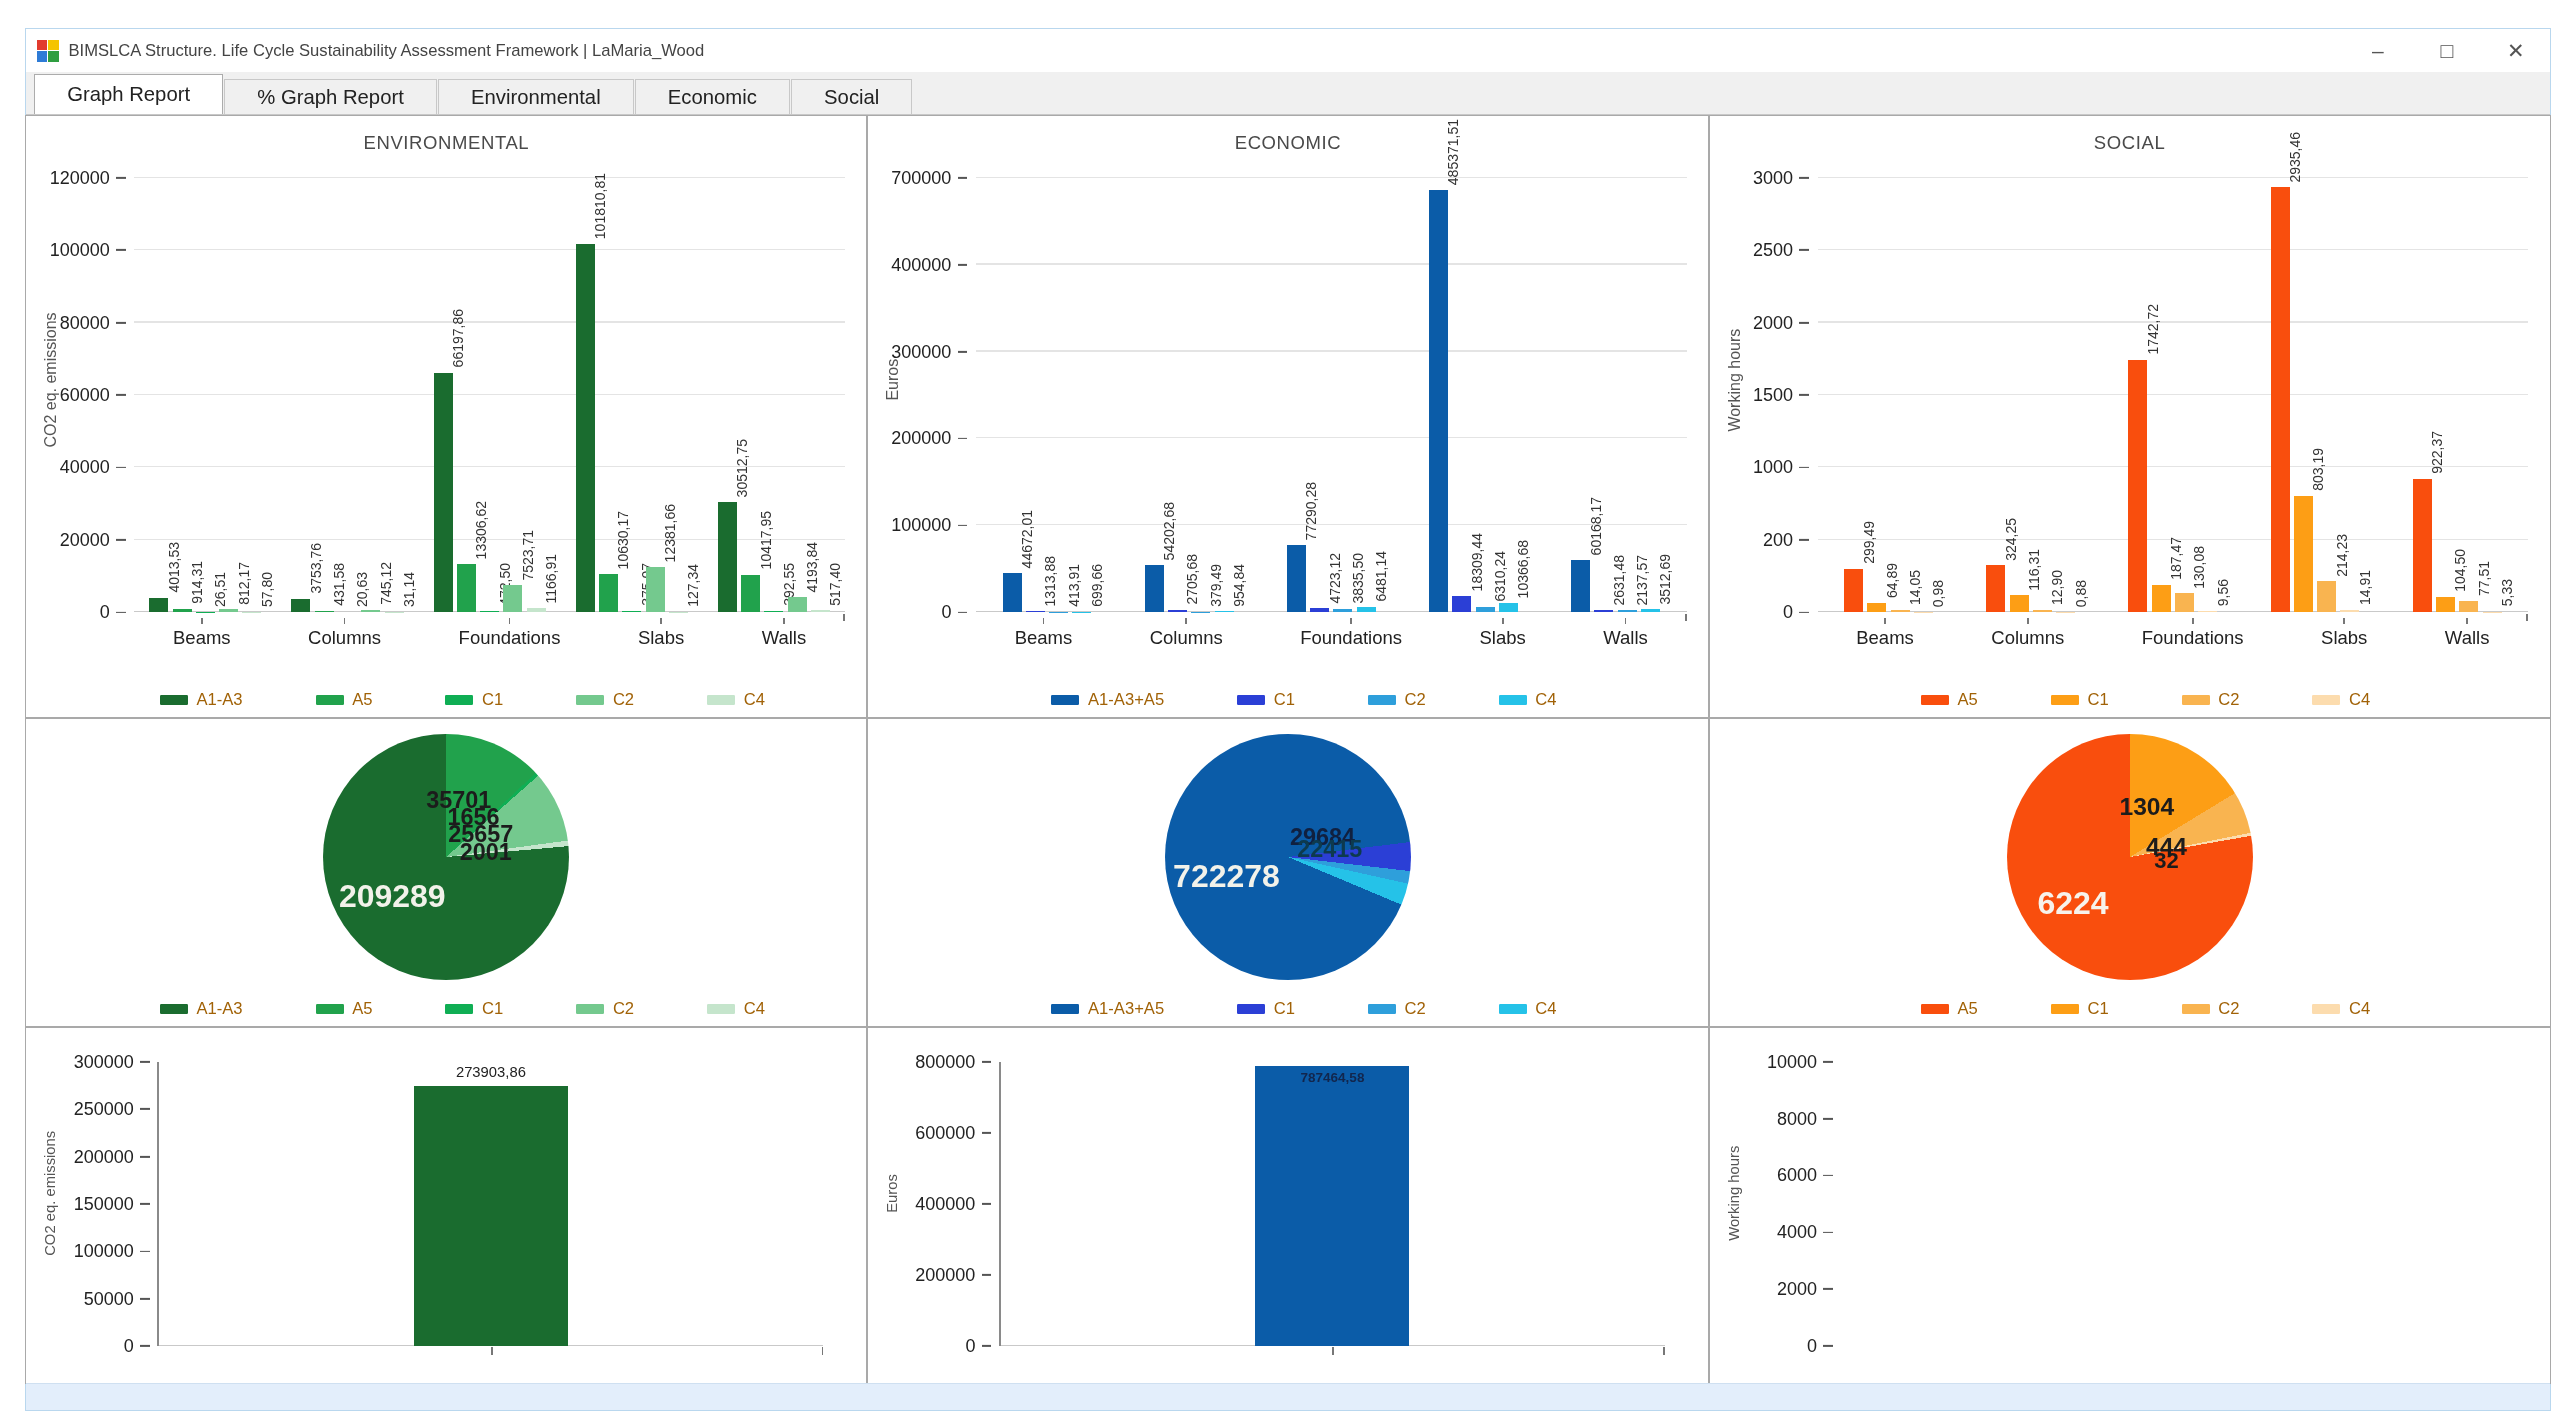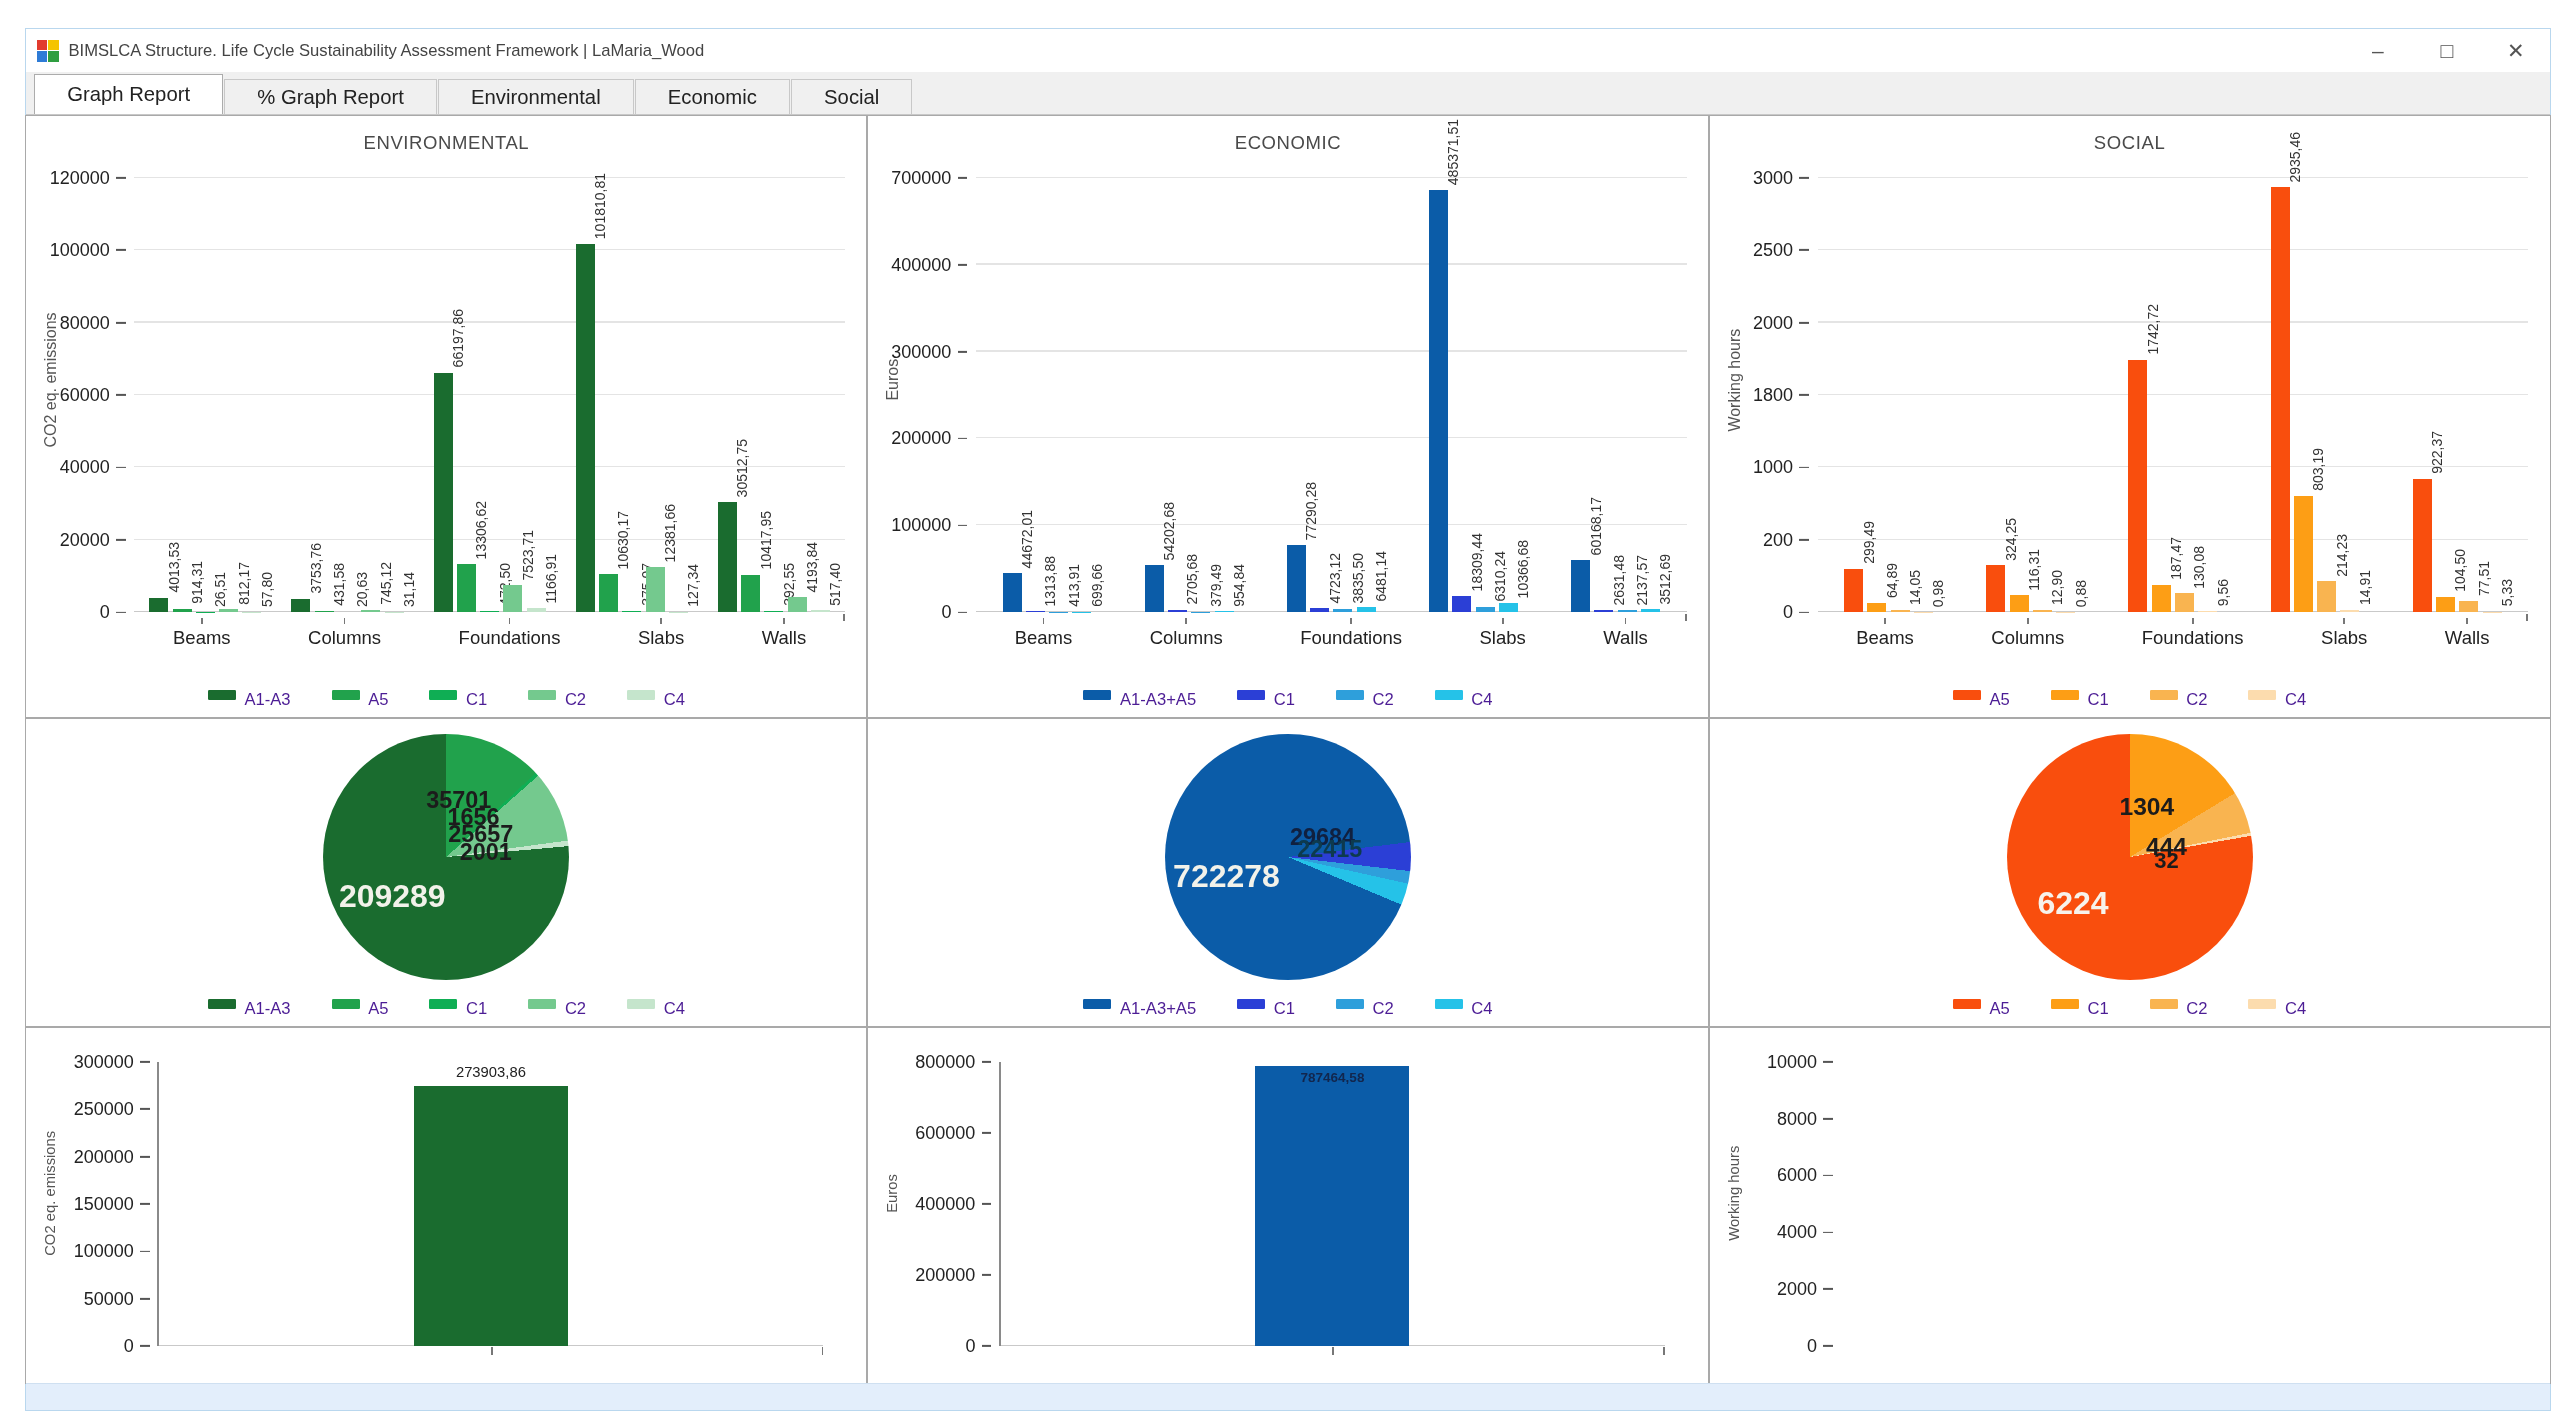--- a/index.html
+++ b/index.html
@@ -43,21 +43,21 @@
   .slot{position:relative;width:19px;height:100%;}
   .bar{position:absolute;left:0;bottom:0;width:100%;}
   .blabel{position:absolute;left:55%;writing-mode:vertical-rl;transform:rotate(180deg) translateX(-50%);
     font-size:14px;color:#333;white-space:nowrap;line-height:1;}
   .cats{position:absolute;display:flex;justify-content:space-around;}
   .cat{display:flex;flex-direction:column;align-items:center;font-size:18.5px;color:#222;}
   .cattick{width:1.8px;height:7.4px;background:#777;margin-bottom:3.7px;}
   .endtick{position:absolute;right:0;bottom:-8.6px;width:1.8px;height:7.4px;background:#777;}
   .centertick{position:absolute;left:50%;bottom:-8.6px;width:1.8px;height:7.4px;background:#777;}
   .legend{position:absolute;left:0;right:0;bottom:7.4px;display:flex;justify-content:center;gap:41px;align-items:center;}
-  .litem{display:flex;align-items:flex-start;gap:8.6px;font-size:16.6px;color:#4c1d95;}
+  .litem{display:flex;align-items:center;gap:8.6px;font-size:16.6px;color:#a16207;margin-left:32px;}
   .lswatch{width:28px;height:9.9px;border-radius:1.2px;display:inline-block;}
   
   .piewrap{position:absolute;left:50%;top:14.8px;transform:translateX(-50%);width:246px;height:246px;}
   .pie{position:absolute;inset:0;border-radius:50%;}
   .pielabel{position:absolute;transform:translate(-50%,-50%);font-weight:700;white-space:nowrap;}
   
   .sbar{position:absolute;left:50%;transform:translateX(-50%);bottom:0;width:154px;}
   .slabel-out{position:absolute;left:50%;transform:translateX(-50%);font-size:14.8px;color:#222;white-space:nowrap;}
   .slabel-in{position:absolute;left:50%;top:3.7px;transform:translateX(-50%);font-size:13.5px;color:#12264d;white-space:nowrap;}
 </style>
@@ -539,21 +539,21 @@
           </div>
           <div class="endtick"></div>
         </div>
         <div class="yaxis" style="left: 0px; width: 102px; top: 62px; bottom: 105px;">
           <div class="ytick" style="bottom: 0%;">0</div>
           <div class="ydash" style="bottom: 0%;"></div>
           <div class="ytick" style="bottom: 16.6667%;">200</div>
           <div class="ydash" style="bottom: 16.6667%;"></div>
           <div class="ytick" style="bottom: 33.3333%;">1000</div>
           <div class="ydash" style="bottom: 33.3333%;"></div>
-          <div class="ytick" style="bottom: 50%;">1800</div>
+          <div class="ytick" style="bottom: 50%;">1500</div>
           <div class="ydash" style="bottom: 50%;"></div>
           <div class="ytick" style="bottom: 66.6667%;">2000</div>
           <div class="ydash" style="bottom: 66.6667%;"></div>
           <div class="ytick" style="bottom: 83.3333%;">2500</div>
           <div class="ydash" style="bottom: 83.3333%;"></div>
           <div class="ytick" style="bottom: 100%;">3000</div>
           <div class="ydash" style="bottom: 100%;"></div>
         </div>
         <div class="cats" style="left: 108px; right: 21.5px; top: calc(100% - 99px); height: 31px;">
           <div class="cat">

